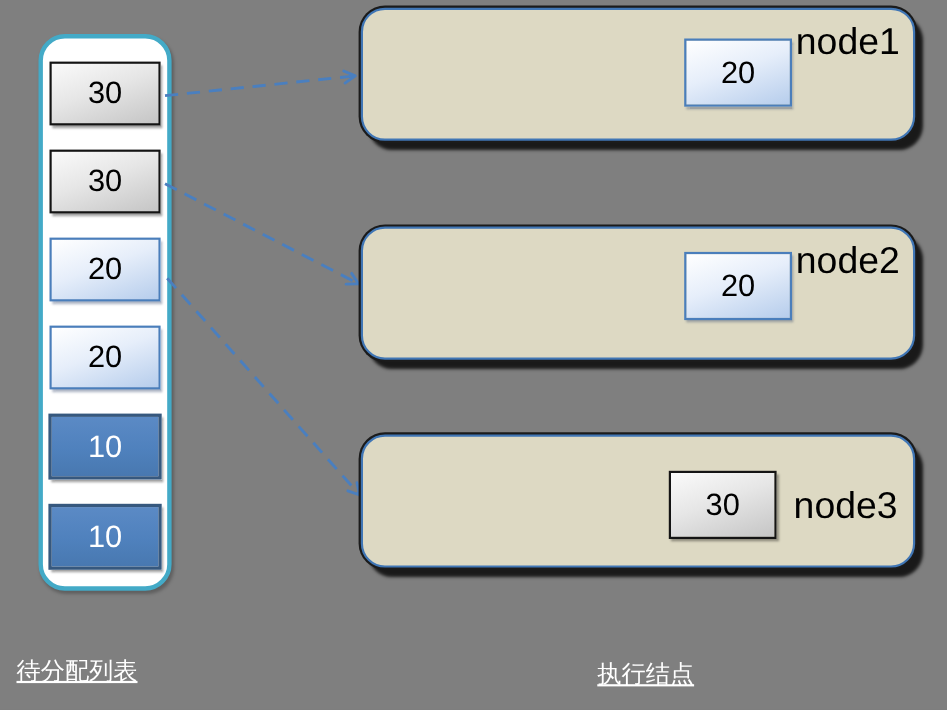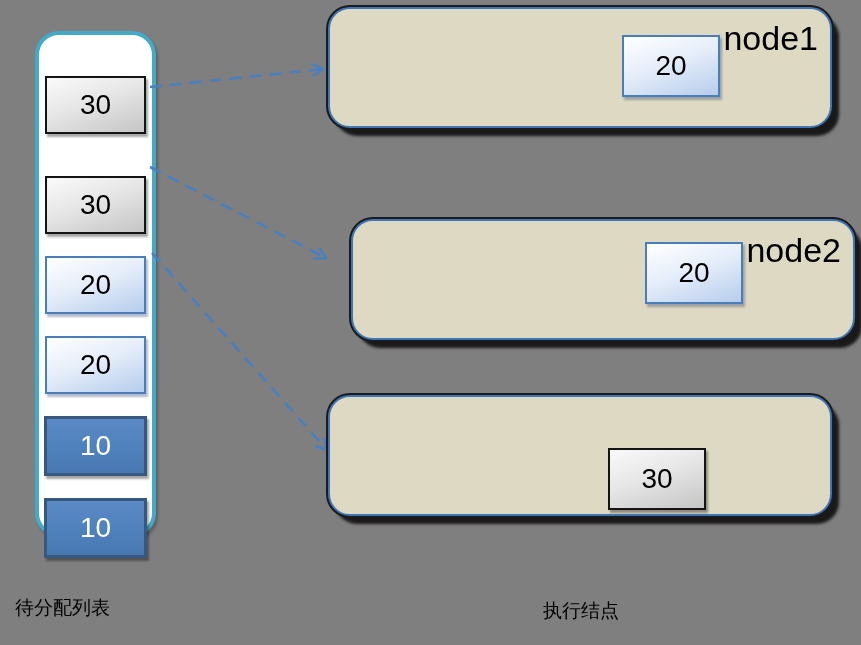--- a/index.html
+++ b/index.html
@@ -25,21 +25,20 @@
   .task-box{
     width:97px;height:54px;flex:0 0 54px;
     display:flex;align-items:center;justify-content:center;
     font-size:28px;line-height:1;color:#000;
     box-sizing:content-box;
   }
   .box-gray{
     background:linear-gradient(160deg,#fafafa 0%,#e6e6e6 45%,#c5c5c5 100%);
     border:2px solid #141414;
     box-shadow:2px 3px 2px rgba(0,0,0,0.35);
-    margin-top:20px;
   }
   .box-lightblue{
     background:linear-gradient(160deg,#ffffff 0%,#e6eefa 45%,#b6cdec 100%);
     border:2px solid #4a7ebb;
     box-shadow:2px 3px 2px rgba(40,60,100,0.35);
   }
   .box-solidblue{
     background:linear-gradient(180deg,#5b8ac5 0%,#4f81bd 55%,#4878b0 100%);
     border:3px solid #36587e;
     color:#ffffff;
@@ -49,21 +48,21 @@
   
   .node{
     position:absolute;left:328px;width:504px;height:121px;
     background:#ddd9c3;
     border:2px solid #4076b5;
     border-radius:22px;
     box-sizing:border-box;
     box-shadow:0 0 0 2px #1b1b1b, 7px 8px 3px rgba(0,0,0,0.8);
   }
   .node-1{top:7px;}
-  .node-2{top:219px;margin-left:23px;}
+  .node-2{top:206px;}
   .node-3{top:395px;}
   .node-label{
     position:absolute;
     font-size:34px;color:#000;line-height:1;
   }
   .node-1 .node-label,.node-2 .node-label{top:12px;right:12px;}
   .node-3 .node-label{top:46px;right:14px;}
   .node .task-box{
     position:absolute;width:94px;height:58px;flex:none;
   }
@@ -73,21 +72,21 @@
 
   
   .arrow-layer{
     position:absolute;left:0;top:0;width:861px;height:645px;
     pointer-events:none;
   }
 
   
   .caption{
     position:absolute;
-    font-size:19px;color:#000000;line-height:1.2;
+    font-size:22px;color:#ffffff;line-height:1.2;text-decoration:underline;
   }
   .caption-left{left:15px;top:597px;}
   .caption-right{left:543px;top:600px;}
 </style>
 </head>
 <body>
 
 <div class="stage">
 
   <div class="pending-panel">
@@ -114,19 +113,20 @@
     <span class="node-label">node1</span>
     <div class="task-box box-lightblue">20</div>
   </div>
 
   <div class="node node-2">
     <span class="node-label">node2</span>
     <div class="task-box box-lightblue">20</div>
   </div>
 
   <div class="node node-3">
+    <span class="node-label">node3</span>
     <div class="task-box box-gray">30</div>
   </div>
 
   <div class="caption caption-left">待分配列表</div>
   <div class="caption caption-right">执行结点</div>
 
 </div>
 
 </body></html>

